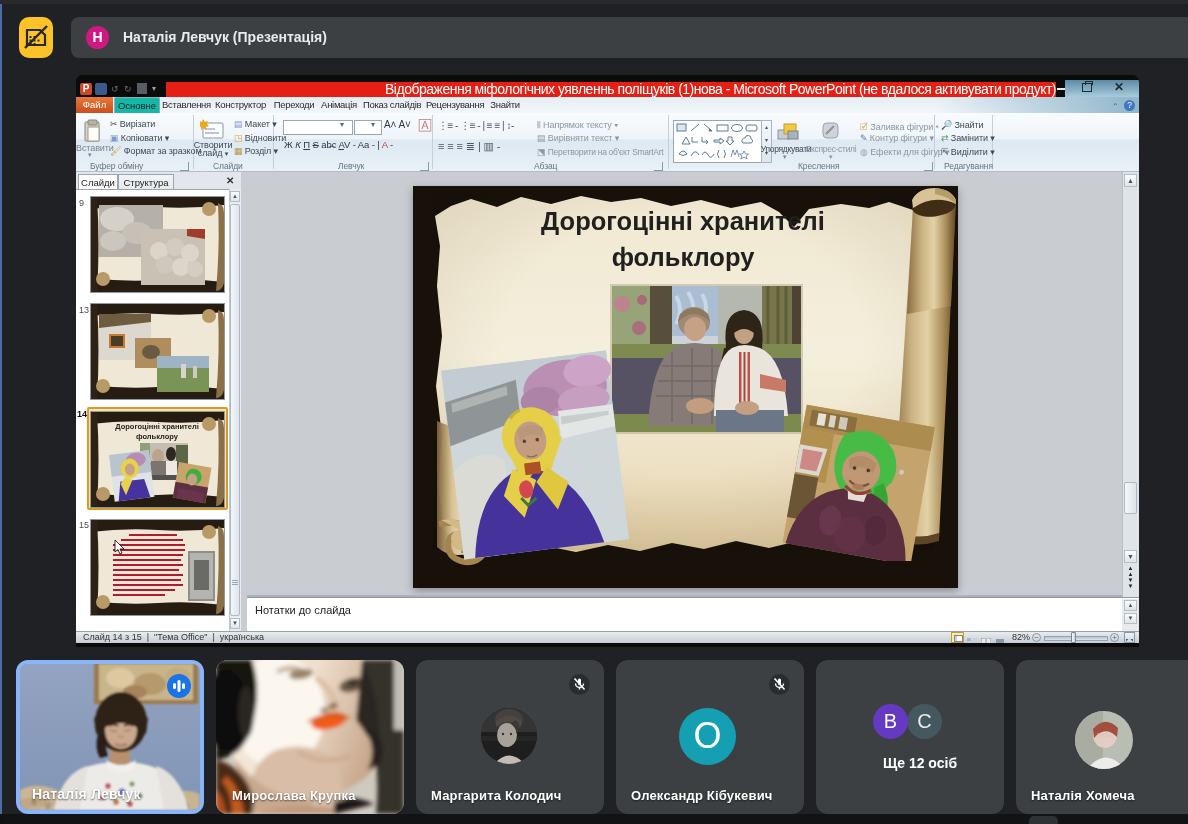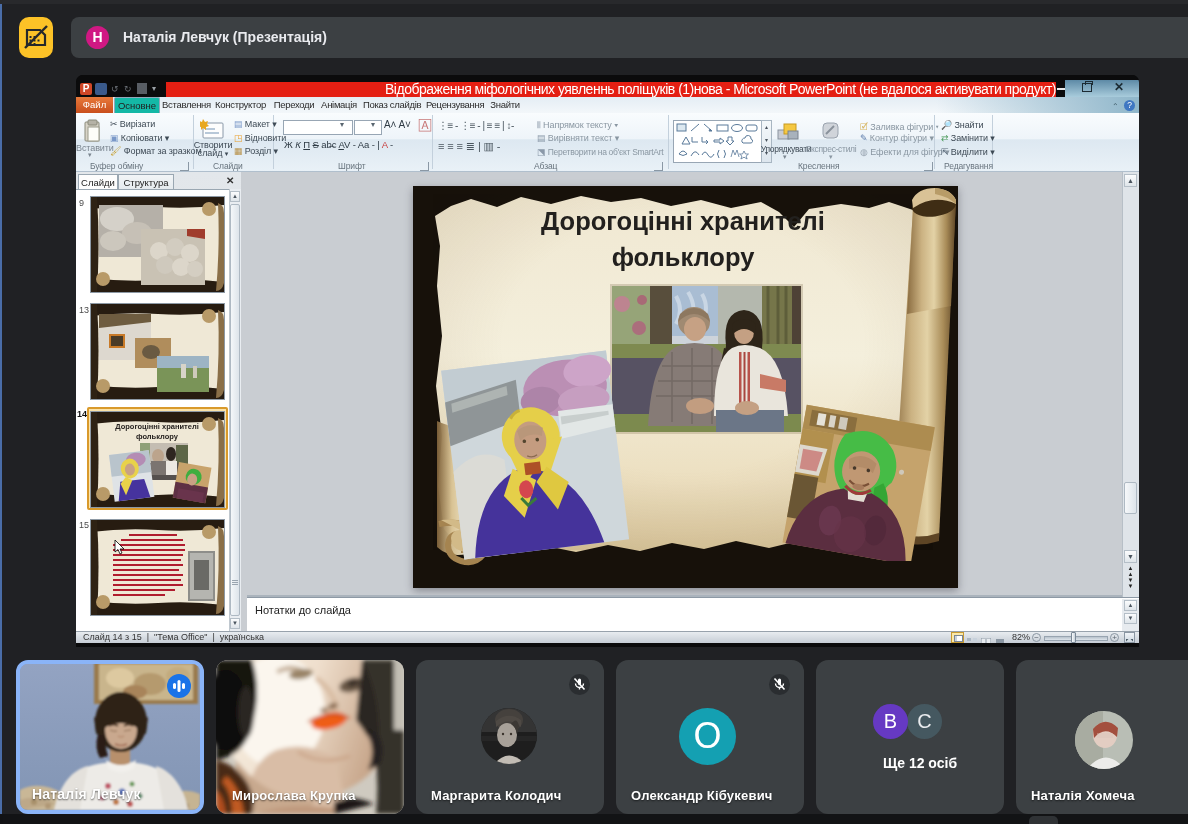--- a/index.html
+++ b/index.html
@@ -109,21 +109,21 @@
     <div class="abs" style="left:158px;top:33px;"><span style="color:#b8924a;">▦</span> Розділ ▾</div>
     <div class="abs" style="left:137px;top:48px;color:#68747e;font-size:8.5px;">Слайди</div>
 
     <div class="abs" style="left:207px;top:7px;width:68px;height:13px;background:#fff;border:1px solid #98a6b4;"></div>
     <div class="abs" style="left:264px;top:7px;color:#5a6670;font-size:8px;">▾</div>
     <div class="abs" style="left:278px;top:7px;width:26px;height:13px;background:#fff;border:1px solid #98a6b4;"></div>
     <div class="abs" style="left:295px;top:7px;color:#5a6670;font-size:8px;">▾</div>
     <div class="abs" style="left:308px;top:6px;font-size:10px;color:#2e3a44;">A˄ A˅</div>
     <div class="abs" style="left:343px;top:6px;color:#c87878;font-size:11px;">🄰</div>
     <div class="abs" style="left:208px;top:26px;width:146px;font-size:9.5px;color:#2e3a44;white-space:nowrap;">Ж <i>К</i> <u>П</u> <s>S</s> ab̶c <u>A</u>V - Aa - | <span style="color:#c84040;">A</span> -</div>
-    <div class="abs" style="left:262px;top:48px;color:#68747e;font-size:8.5px;">Шрифт</div>
+    <div class="abs" style="left:262px;top:48px;color:#68747e;font-size:8.5px;">Левчук</div>
     <div class="abs" style="left:344px;top:49px;width:8px;height:8px;border:1px solid #8a98a5;border-top:none;border-left:none;"></div>
 
     <div class="abs" style="left:362px;top:7px;font-size:10px;color:#4a565f;letter-spacing:-0.5px;">⋮≡ - ⋮≡ -  | ≡ ≡ | ↕-</div>
     <div class="abs" style="left:362px;top:27px;font-size:11px;color:#4a565f;">≡ ≡ ≡ ≣ | ▥ -</div>
     <div class="abs" style="left:461px;top:7px;"><span style="color:#8a98a8;">⫴</span> <span style="color:#8a97a2;">Напрямок тексту ▾</span></div>
     <div class="abs" style="left:461px;top:20px;"><span style="color:#8a98a8;">▤</span> <span style="color:#8a97a2;">Вирівняти текст ▾</span></div>
     <div class="abs" style="left:461px;top:34px;"><span style="color:#8a98a8;">⬔</span> <span style="font-size:8.5px;letter-spacing:-0.3px;color:#8a97a2;">Перетворити на об'єкт SmartArt</span></div>
     <div class="abs" style="left:458px;top:48px;color:#68747e;font-size:8.5px;">Абзац</div>
     <div class="abs" style="left:578px;top:49px;width:8px;height:8px;border:1px solid #8a98a5;border-top:none;border-left:none;"></div>
 

